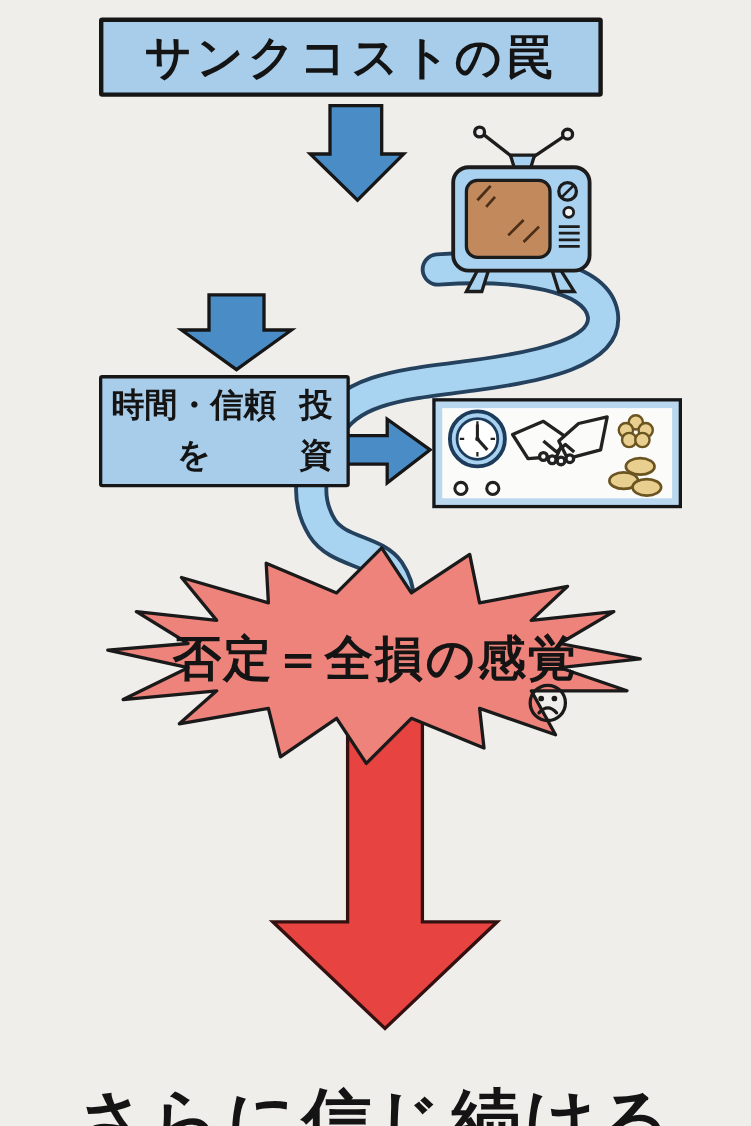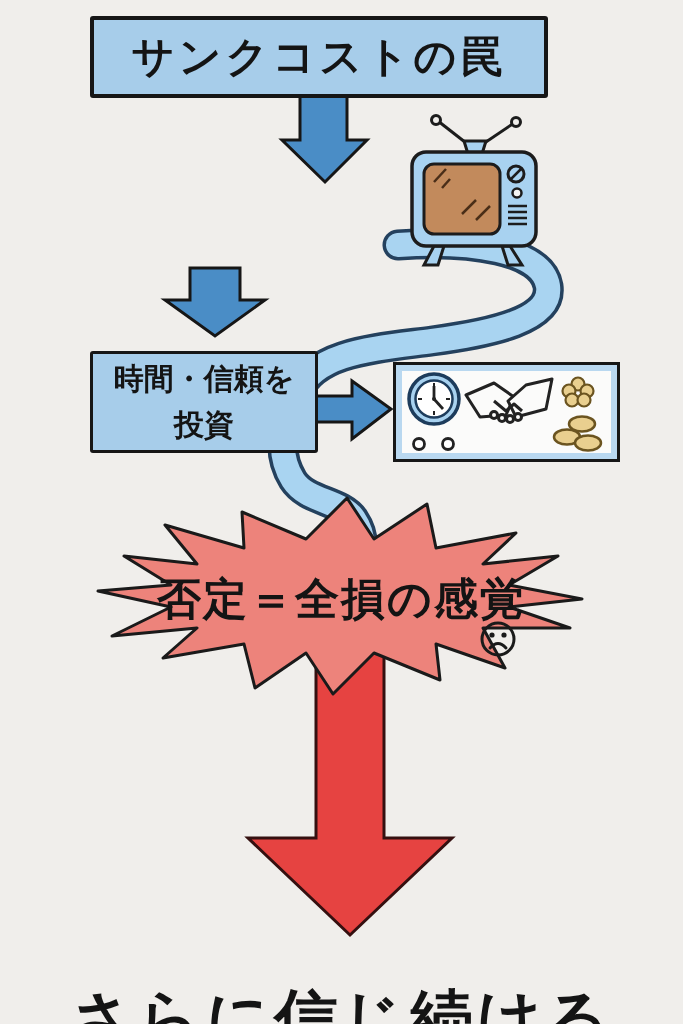--- a/index.html
+++ b/index.html
@@ -14,26 +14,26 @@
   .flowbox{
     position:absolute;
     background:#a7cdea;
     border:3px solid #161616;
     border-radius:3px;
     display:flex;align-items:center;justify-content:center;
     text-align:center;
     font-weight:bold;
     box-sizing:border-box;
   }
-  #title-box{left:90px;top:16px;width:458px;height:82px;border-width:4px;
+  #title-box{left:90px;top:16px;width:458px;height:72px;border-width:4px;
     font-size:42px;letter-spacing:4px;}
   #step1-box{left:93px;top:189px;width:312px;height:81px;
     font-size:34px;letter-spacing:1px;}
-  #step2-box{left:90px;top:351px;width:228px;height:102px;
-    font-size:30px;line-height:46px;flex-direction:column;}
+  #step2-box{left:90px;top:341px;width:228px;height:102px;
+    font-size:30px;line-height:46px;}
   #assets-box{
     position:absolute;left:393px;top:362px;width:227px;height:100px;
     background:#b9d8f0;border:3px solid #161616;box-sizing:border-box;
   }
   #assets-inner{
     position:absolute;inset:6px;background:#fbfbfa;
   }
   #tv-wrap{position:absolute;left:398px;top:112px;width:150px;height:160px;}
   #burst-label{
     position:absolute;left:0;top:570px;width:683px;

